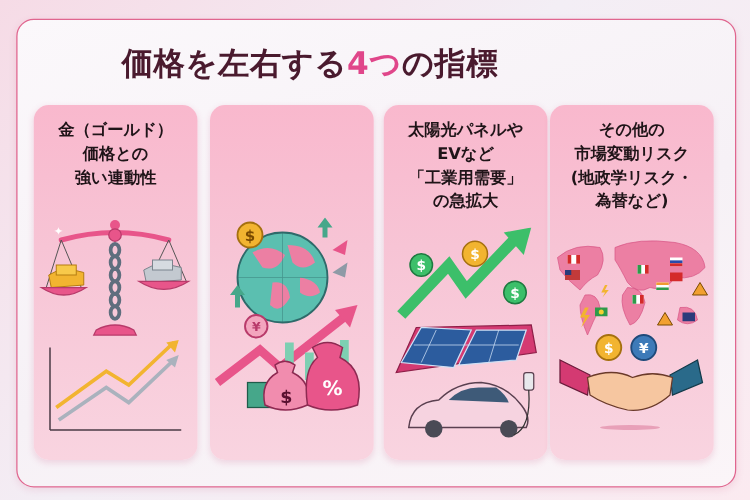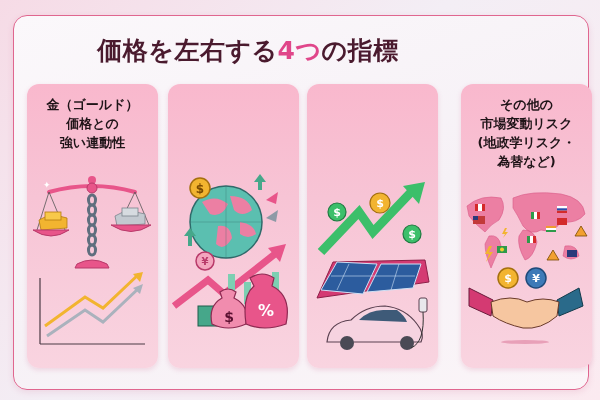--- a/index.html
+++ b/index.html
@@ -124,20 +124,24 @@
       </g>
       <g>
         <path d="M82 104 Q94 96 106 104 L104 112 Q124 122 118 150 Q96 158 78 150 Q74 122 86 112 Z" fill="#e8558a" stroke="#8e2a52" stroke-width="1.2"></path>
         <text x="98" y="142" text-anchor="middle" font-size="16" font-weight="bold" fill="#fff">%</text>
       </g>
     </svg>
   </div>
 </div>
 
 <div class="card" style="left:307px;">
+  <div class="card-title">太陽光パネルや
+EVなど
+「工業用需要」
+の急拡大</div>
   <div class="illus" style="top:98px;">
     <svg width="131" height="180" viewBox="0 0 131 180">
       <g>
         <polyline points="14,70 52,30 66,50 108,6" fill="none" stroke="#3cbf6a" stroke-width="9"></polyline>
         <polygon points="96,4 118,0 112,22" fill="#3cbf6a"></polygon>
       </g>
       <g>
         <circle cx="30" cy="30" r="9" fill="#3cbf6a" stroke="#1e7a40" stroke-width="1.2"></circle>
           <text x="30" y="34" text-anchor="middle" font-size="11" font-weight="bold" fill="#fff">$</text>
         <circle cx="73" cy="21" r="10" fill="#f2b430" stroke="#a5700f" stroke-width="1.2"></circle>
@@ -156,21 +160,21 @@
           <circle cx="100" cy="161" r="7" fill="#4a4a55"></circle>
       </g>
       <g>
         <rect x="112" y="116" width="8" height="14" rx="2" fill="#e8e8ec" stroke="#5a4050" stroke-width="1"></rect>
         <path d="M116 130 Q118 160 104 166" stroke="#333" stroke-width="1" fill="none"></path>
       </g>
     </svg>
   </div>
 </div>
 
-<div class="card" style="left:461px;padding-left:37px;">
+<div class="card" style="left:440px;padding-left:37px;">
   <div class="card-title">その他の
 市場変動リスク
 (地政学リスク・
 為替など)</div>
   <div class="illus" style="top:100px;">
     <svg width="131" height="180" viewBox="0 0 131 180">
       <path d="M6 22 Q20 10 40 14 Q46 24 38 36 Q30 40 24 48 Q14 40 8 32 Z M28 52 Q38 50 40 62 Q34 74 30 84 Q24 70 24 60 Z M52 14 Q70 6 100 10 Q122 14 124 30 Q116 40 100 38 Q92 50 80 46 Q70 52 62 42 Q56 30 52 24 Z M62 46 Q74 46 76 58 Q72 74 64 76 Q56 62 58 52 Z M104 62 Q116 60 118 72 Q110 78 102 72 Z" fill="#ec7fa3" stroke="#d85a88" stroke-width="0.6"></path>
       <g>
         <rect x="14" y="20" width="10" height="7" fill="#fff"></rect>
           <rect x="14" y="20" width="3" height="7" fill="#d42a2a"></rect>

